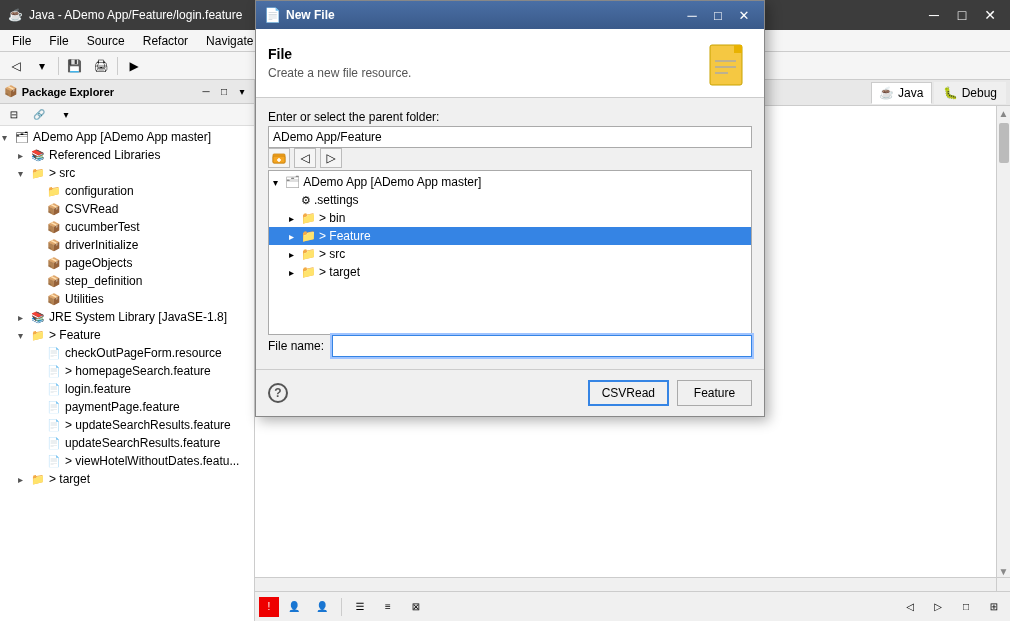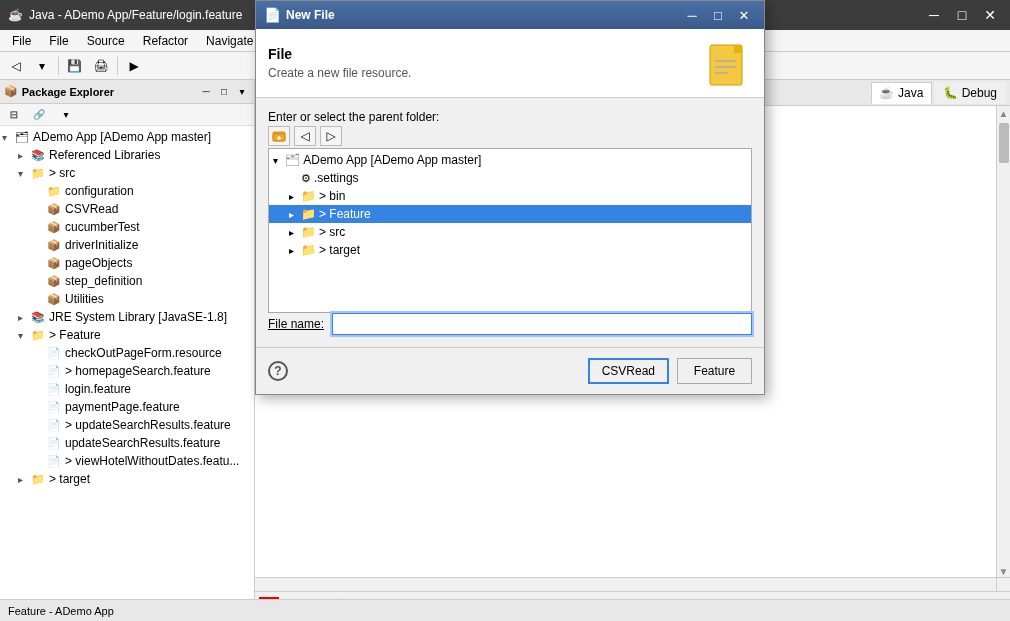--- a/index.html
+++ b/index.html
@@ -300,21 +300,20 @@
       background: white;
       height: 165px;
       overflow-y: auto;
       padding: 2px 0;
     }
 
     .dialog-file-name-row {
       display: flex;
       align-items: center;
       gap: 8px;
-      text-decoration: underline;
     }
 
     .dialog-file-name-label {
       font-size: 12px;
       white-space: nowrap;
     }
 
     .dialog-file-name-input {
       flex: 1;
       height: 22px;
@@ -645,23 +644,20 @@
         <button class="toolbar-btn" style="font-size:10px;">⊠</button>
         <div style="flex:1;"></div>
         <button class="toolbar-btn" style="font-size:10px;">◁</button>
         <button class="toolbar-btn" style="font-size:10px;">▷</button>
         <button class="toolbar-btn" style="font-size:10px;">□</button>
         <button class="toolbar-btn" style="font-size:10px;">⊞</button>
       </div>
     </div>
   </div>
 
-  <div class="status-bar">
-    <span>Feature - ADemo App</span>
-  </div>
 </div>
 
 <div class="dialog">
 
   <div class="dialog-title-bar">
     <div class="dialog-title-left">
       <span class="dialog-title-icon">📄</span>
       <span>New File</span>
     </div>
     <div class="dialog-title-controls">
@@ -685,20 +681,21 @@
         <line x1="7" y1="28" x2="28" y2="28" stroke="#aaa" stroke-width="1.5"></line>
         <line x1="7" y1="34" x2="20" y2="34" stroke="#aaa" stroke-width="1.5"></line>
       </svg>
     </div>
   </div>
 
   <div class="dialog-body">
 
     <div class="dialog-label">Enter or select the parent folder:</div>
 
+    <input class="dialog-input" type="text" value="ADemo App/Feature" style="">
 
     <div class="dialog-tree-toolbar">
       <button class="dialog-tree-btn" title="New Folder">
         <svg width="14" height="14" viewBox="0 0 14 14">
           <rect x="1" y="3" width="12" height="9" rx="1" fill="#f5a623" stroke="#c8800a" stroke-width="0.8"></rect>
           <rect x="1" y="5" width="12" height="7" rx="1" fill="#f5a623" stroke="#c8800a" stroke-width="0.8"></rect>
           <line x1="7" y1="7" x2="7" y2="11" stroke="white" stroke-width="1.5"></line>
           <line x1="5" y1="9" x2="9" y2="9" stroke="white" stroke-width="1.5"></line>
         </svg>
       </button>

